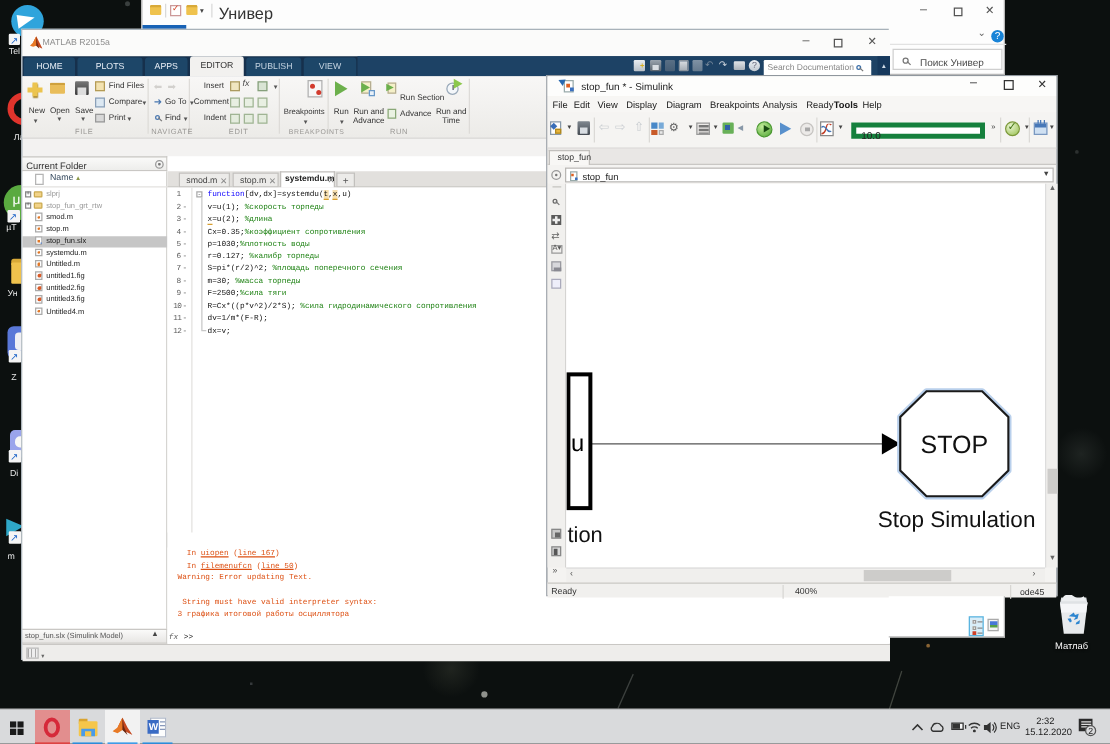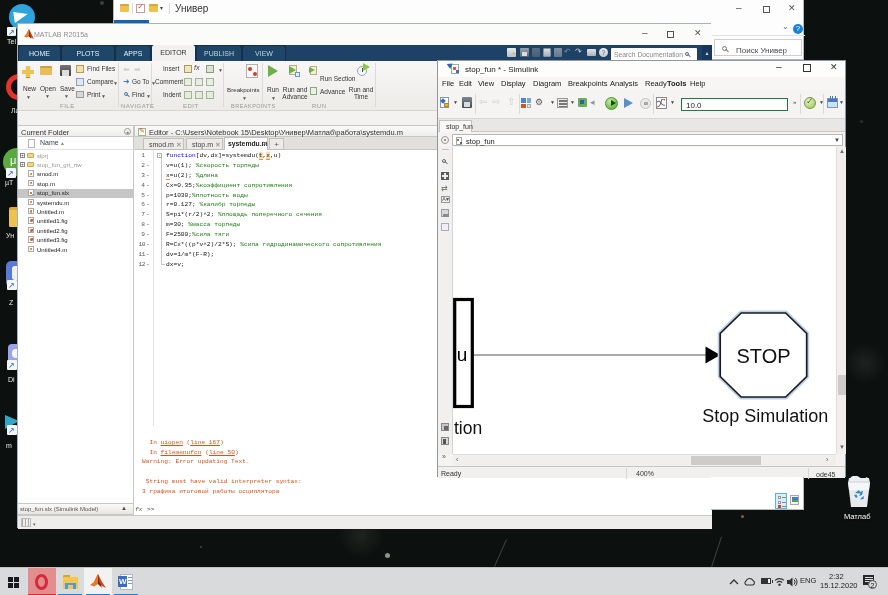--- a/index.html
+++ b/index.html
@@ -90,21 +90,21 @@
 
 <div id="explorer" class="abs">
 
   <div class="abs" style="left:6px;top:4px;width:9px;height:8px;background:#efc24d;border-radius:1px;border-top:2px solid #d8a938;"></div>
   <div class="abs" style="left:18px;top:3px;width:1px;height:11px;background:#d9d9d9;"></div>
   <div class="abs" style="left:22px;top:4px;width:9px;height:9px;background:#fff;border:1px solid #c99;"></div>
   <div class="t" style="left:23.5px;top:2.5px;font-size:7px;color:#d14224;">✓</div>
   <div class="abs" style="left:35px;top:4px;width:9px;height:8px;background:#efc24d;border-radius:1px;border-top:2px solid #d8a938;"></div>
   <div class="t" style="left:46px;top:4px;font-size:6px;color:#444;">▾</div>
   <div class="abs" style="left:55px;top:3px;width:1px;height:11px;background:#d9d9d9;"></div>
-  <div class="t" style="left:61px;top:3px;font-size:10px;color:#333;">Универ</div>
+  <div class="t" style="left:61px;top:3px;font-size:13px;color:#333;">Универ</div>
 
   <div class="t" style="left:622px;top:2px;font-size:10px;color:#555;">–</div>
   <div class="abs" style="left:649px;top:6px;width:7px;height:7px;border:1px solid #555;"></div>
   <div class="t" style="left:674px;top:3px;font-size:9px;color:#555;">✕</div>
 
   <div class="abs" style="left:0px;top:20px;width:35px;height:4px;background:#1862b5;"></div>
 
   <div class="t" style="left:668px;top:22px;font-size:8px;color:#666;">⌄</div>
   <div class="abs" style="left:679px;top:24px;width:10px;height:10px;border-radius:50%;background:#1883d7;color:#fff;font-size:8px;text-align:center;line-height:10px;">?</div>
 
@@ -266,25 +266,20 @@
     <div class="t" style="left:2px;top:2px;font-size:6px;color:#555;">stop_fun.slx (Simulink Model)</div>
     <div class="t" style="left:103px;top:1px;font-size:6px;color:#444;">▲</div>
   </div>
 
   <div class="abs" style="left:0;top:491px;width:694px;height:14px;background:#eeedeb;border-top:1px solid #c9c7c4;">
     <div class="abs" style="left:3px;top:2px;width:10px;height:9px;background:repeating-linear-gradient(90deg,#aaa 0 1px,#eee 1px 3px);border:1px solid #bbb;"></div>
     <div class="t" style="left:15px;top:5px;font-size:5px;color:#666;">▾</div>
   </div>
 
   <div class="abs" style="left:116px;top:101px;width:578px;height:390px;background:#fff;">
-    <div class="abs" style="left:0;top:0;width:578px;height:12px;background:linear-gradient(#fafaf9,#ededeb);border:1px solid #c9c7c4;border-right:none;">
-      <div class="abs" style="left:3px;top:2px;width:8px;height:8px;background:#fdfdfd;border:1px solid #9b8;"></div>
-      <div class="t" style="left:4px;top:1px;font-size:7px;color:#b85c1e;">✎</div>
-      <div class="t" style="left:14px;top:2px;font-size:7.5px;color:#333;">Editor - C:\Users\Notebook 15\Desktop\Универ\Матлаб\работа\systemdu.m</div>
-    </div>
 
     <div class="abs" style="left:0;top:12px;width:578px;height:13px;background:#e2e0dd;border-bottom:1px solid #c9c7c4;">
       <div class="abs" style="left:9px;top:1px;width:41px;height:12px;background:#ecebe9;border:1px solid #c2c0bd;font-size:7px;color:#444;">
           <span class="t" style="left:5px;top:2px;">smod.m</span>
           <span class="t" style="left:32px;top:2px;color:#888;">✕</span>
         </div>
       <div class="abs" style="left:52px;top:1px;width:37px;height:12px;background:#ecebe9;border:1px solid #c2c0bd;font-size:7px;color:#444;">
           <span class="t" style="left:5px;top:2px;">stop.m</span>
           <span class="t" style="left:28px;top:2px;color:#888;">✕</span>
         </div>
@@ -383,21 +378,21 @@
     <div class="abs" style="left:186px;top:8px;width:0;height:0;border-left:9px solid #5890cc;border-top:5.5px solid transparent;border-bottom:5.5px solid transparent;"></div>
     <div class="abs" style="left:202px;top:7.5px;width:11px;height:11px;border-radius:50%;background:#eceae8;border:1px solid #c5c3c0;"></div>
     <div class="abs" style="left:206px;top:11.5px;width:3.5px;height:3.5px;background:#a8a8a8;"></div>
     <div class="abs" style="left:215px;top:4px;width:1px;height:20px;background:#dbd9d6;"></div>
     <div class="abs" style="left:218px;top:7px;width:11px;height:12px;background:#fff;border:1px solid #888;"></div>
     <svg class="abs" style="left:219px;top:8.5px;" width="9" height="9">
         <path d="M0 8 Q3 8 4 3 T8 1" fill="none" stroke="#c04028" stroke-width="1.1"></path>
         <path d="M0 3 Q2 1 4 4 T8 6" fill="none" stroke="#4878b8" stroke-width="1.1"></path>
       </svg>
     <div class="t" style="left:232px;top:9px;font-size:5px;color:#444;">▼</div>
-    <div class="abs" style="left:243px;top:7.5px;width:107px;height:13px;background:#fff;border:1px solid #15803d;font-size:8px;color:#222;">
+    <div class="abs" style="left:243px;top:7.5px;width:107px;height:13px;background:#fff;border:4px solid #15803d;font-size:8px;color:#222;">
         <span class="t" style="left:4px;top:2px;">10.0</span>
       </div>
     <div class="t" style="left:355px;top:9px;font-size:6px;color:#444;">»</div>
     <div class="abs" style="left:362px;top:4px;width:1px;height:20px;background:#dbd9d6;"></div>
     <div class="abs" style="left:366px;top:7px;width:12px;height:12px;border-radius:50%;background:radial-gradient(circle at 35% 30%,#e8f4d0,#98c050);border:1px solid #7a9838;"></div>
     <div class="t" style="left:368px;top:6px;font-size:9px;color:#487818;">✓</div>
     <div class="t" style="left:381px;top:9px;font-size:5px;color:#444;">▼</div>
     <div class="abs" style="left:385px;top:4px;width:1px;height:20px;background:#dbd9d6;"></div>
     <div class="abs" style="left:389px;top:8px;width:11px;height:10px;background:#cfe0f2;border:1px solid #7a98c0;"></div>
     <div class="abs" style="left:390px;top:9px;width:9px;height:2.5px;background:#4878b8;"></div>

